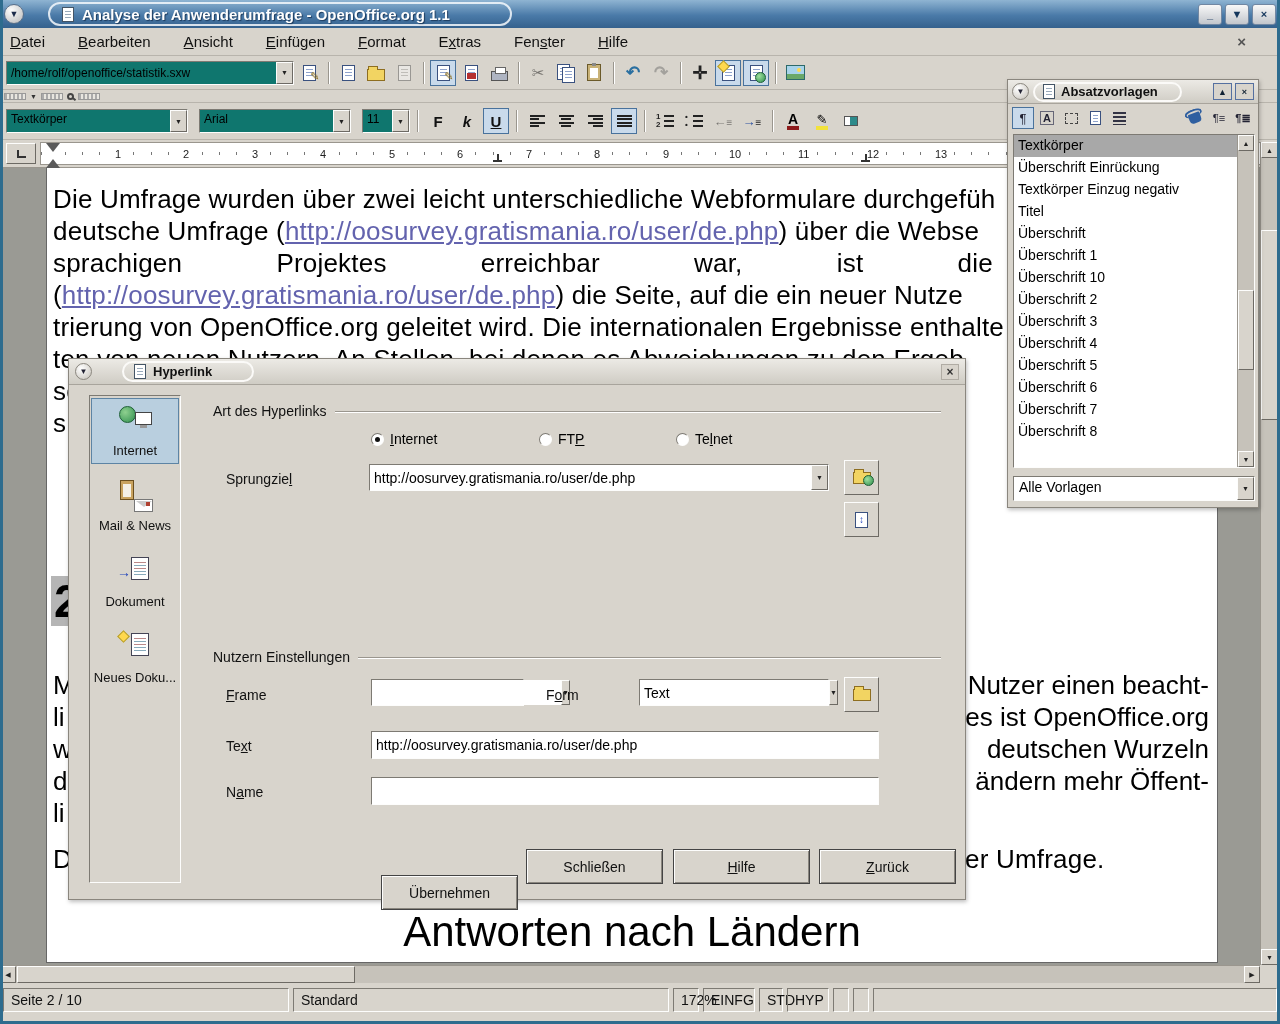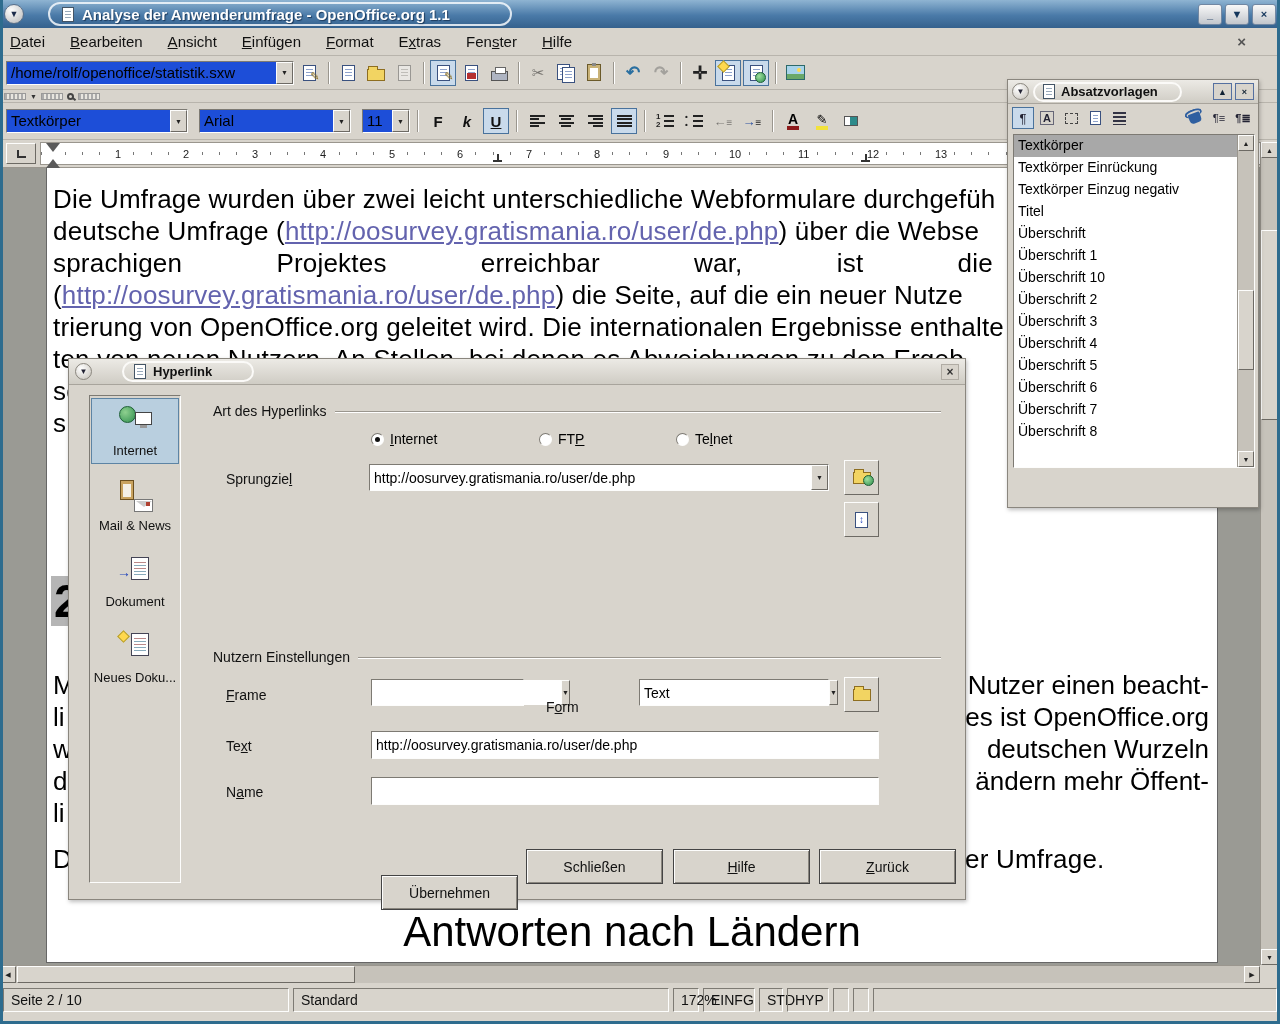--- a/index.html
+++ b/index.html
@@ -16,30 +16,30 @@
   .title-pill{margin-left:24px;display:flex;align-items:center;gap:8px;border:2px solid rgba(245,248,252,.85);
               border-radius:14px;padding:2px 60px 2px 12px;height:24px}
   .title-text{color:#fff;font-weight:bold;font-size:15px;text-shadow:1px 1px 1px #1c3a5c;white-space:nowrap}
   .win-btns{margin-left:auto;display:flex;gap:3px}
   .win-btn{width:24px;height:21px;background:linear-gradient(180deg,#f8f8f8,#c2c6cc);border:1px solid #7187a2;
            border-radius:3px;display:flex;align-items:center;justify-content:center;font-size:11px;font-weight:bold;color:#14365c}
   .mini-doc{width:12px;height:15px;background:#fff;border:1px solid #456;position:relative}
   .mini-doc::before{content:"";position:absolute;left:2px;top:3px;right:2px;height:1px;background:#9ab;box-shadow:0 3px #9ab,0 6px #9ab}
 
   
-  .menubar{height:28px;display:flex;align-items:center;padding:8px 10px;gap:25px;font-size:15px;color:#111;position:relative;border-bottom:1px solid #b8b4ac}
+  .menubar{height:28px;display:flex;align-items:center;padding:8px 10px;gap:33px;font-size:15px;color:#111;position:relative;border-bottom:1px solid #b8b4ac}
   .menu-item{white-space:nowrap;cursor:default}
   .menu-item .key,.key{text-decoration:underline}
   .menu-close{position:absolute;right:34px;top:5px;color:#555;font-size:15px;font-weight:bold}
 
   
   .funcbar{height:34px;display:flex;align-items:center;padding:0 6px;gap:2px;border-bottom:1px solid #b8b4ac}
   .sunken{border:1px solid;border-color:#7d7a73 #fdfdfc #fdfdfc #7d7a73;background:#fff}
   .combo{display:flex;align-items:stretch;height:24px}
-  .combo .val{flex:1;background:#1d4ed8;font-size:15px;padding:2px 4px;white-space:nowrap;overflow:hidden}
+  .combo .val{flex:1;background:#0f766e;font-size:12px;padding:2px 4px;white-space:nowrap;overflow:hidden}
   .dd{width:17px;background:#d8d4cc;border:1px solid;border-color:#fdfdfc #6d6a64 #6d6a64 #fdfdfc;
       display:flex;align-items:center;justify-content:center}
   .dd::after{content:"▼";font-size:7px;color:#222}
   .tbtn{width:26px;height:26px;display:flex;align-items:center;justify-content:center;border:1px solid transparent;position:relative}
   .tbtn.pressed{background:#c9daeb;border:1px solid #49729c}
   .tbtn.disabled{opacity:.45;filter:grayscale(1)}
   .tsep{width:1px;height:22px;background:#9a968e;box-shadow:1px 0 #fff;margin:0 4px}
   .idoc{width:13px;height:16px;background:#fff;border:1px solid #3a517f;position:relative}
   .idoc::before{content:"";position:absolute;left:2px;top:3px;right:2px;height:1px;background:#8fa3cc;box-shadow:0 3px #8fa3cc,0 6px #8fa3cc}
   .ifolder{width:18px;height:12px;background:#f2d462;border:1px solid #8e6e20;position:relative;margin-top:5px}
@@ -572,21 +572,21 @@
   </div>
 
   <div class="lbl" style="left:157px;top:328px">
     <span></span><span class="key">F</span><span>rame</span>
   </div>
   <div class="fld sunken" style="left:302px;top:320px;width:153px;height:27px">
     <input readonly="" style="">
     <div class="dd"></div>
   </div>
 
-  <div class="lbl" style="left:477px;top:340px">
+  <div class="lbl" style="left:477px;top:328px">
     <span>F</span><span class="key">o</span><span>rm</span>
   </div>
   <div class="fld sunken" style="left:570px;top:320px;width:190px;height:27px">
     <input readonly="" value="Text" style="">
     <div class="dd"></div>
   </div>
   <div class="sqbtn" style="left:775px;top:318px">
     <span class="ifolder" style="margin-top:0"></span>
   </div>
 
@@ -650,21 +650,21 @@
       </div>
     <div class="sty-btn">
         <span style="font-size:11px">¶≡</span>
       </div>
     <div class="sty-btn">
         <span style="font-size:11px;font-weight:bold">¶≣</span>
       </div>
   </div>
   <div class="sty-list">
     <div class="sty-item sel">Textkörper</div>
-    <div class="sty-item">Textkörper Einrückung</div>
+    <div class="sty-item">Überschrift Einrückung</div>
     <div class="sty-item">Textkörper Einzug negativ</div>
     <div class="sty-item">Titel</div>
     <div class="sty-item">Überschrift</div>
     <div class="sty-item">Überschrift 1</div>
     <div class="sty-item">Überschrift 10</div>
     <div class="sty-item">Überschrift 2</div>
     <div class="sty-item">Überschrift 3</div>
     <div class="sty-item">Überschrift 4</div>
     <div class="sty-item">Überschrift 5</div>
     <div class="sty-item">Überschrift 6</div>
@@ -673,15 +673,19 @@
     <div class="sty-scroll">
       <div class="sbtn" style="top:0;width:16px">
           <span>▲</span>
         </div>
       <div class="vthumb" style="top:155px;width:16px;height:80px"></div>
       <div class="sbtn" style="bottom:0;width:16px">
           <span>▼</span>
         </div>
     </div>
   </div>
+  <div class="sty-combo sunken">
+    <span class="val">Alle Vorlagen</span>
+    <div class="dd"></div>
+  </div>
 </div>
 
 <div class="frame"></div>
 
 </body></html>

